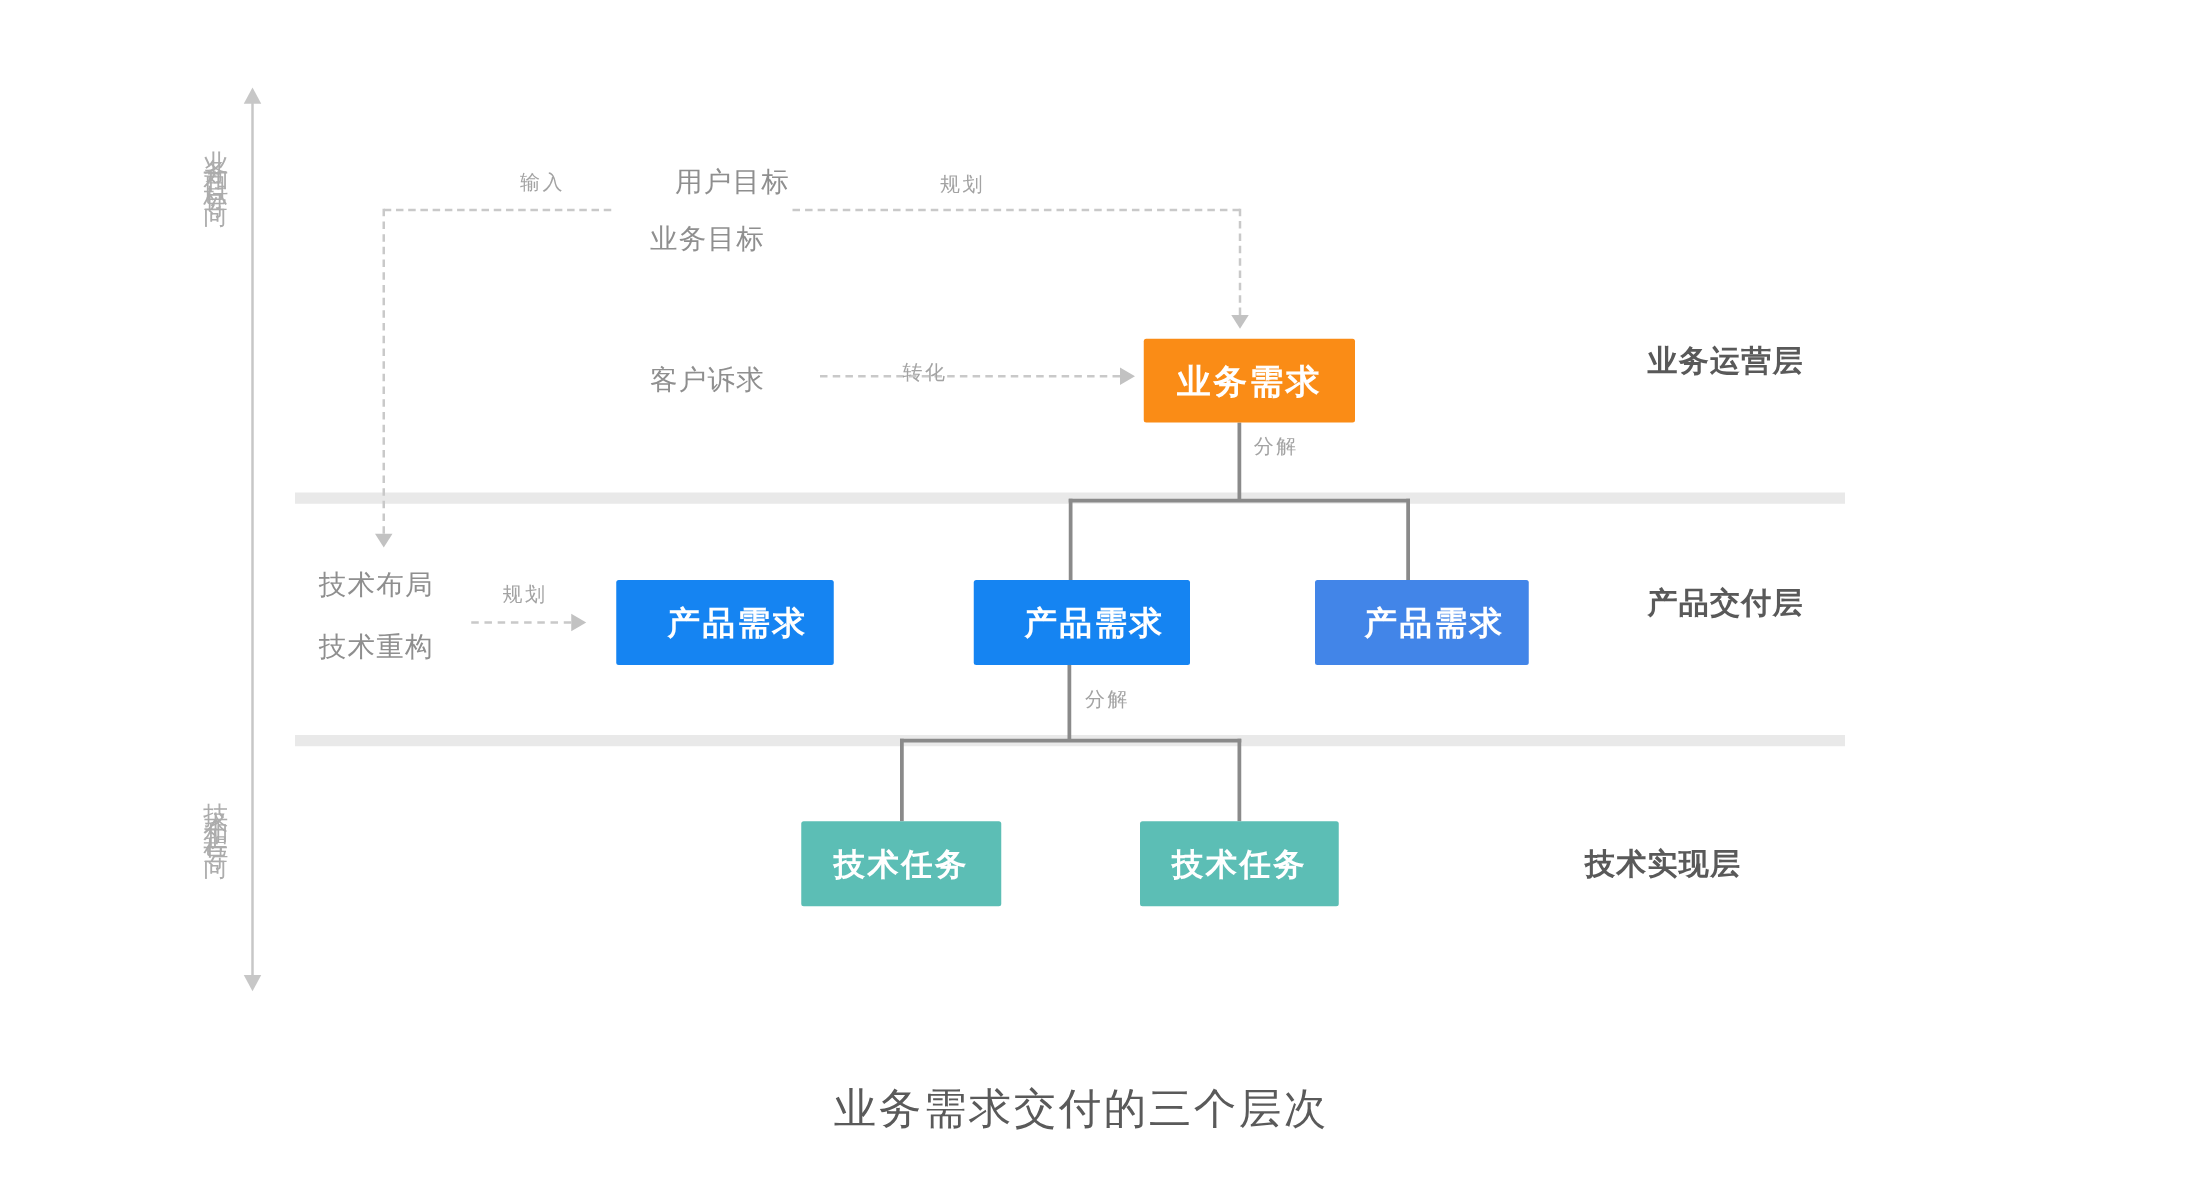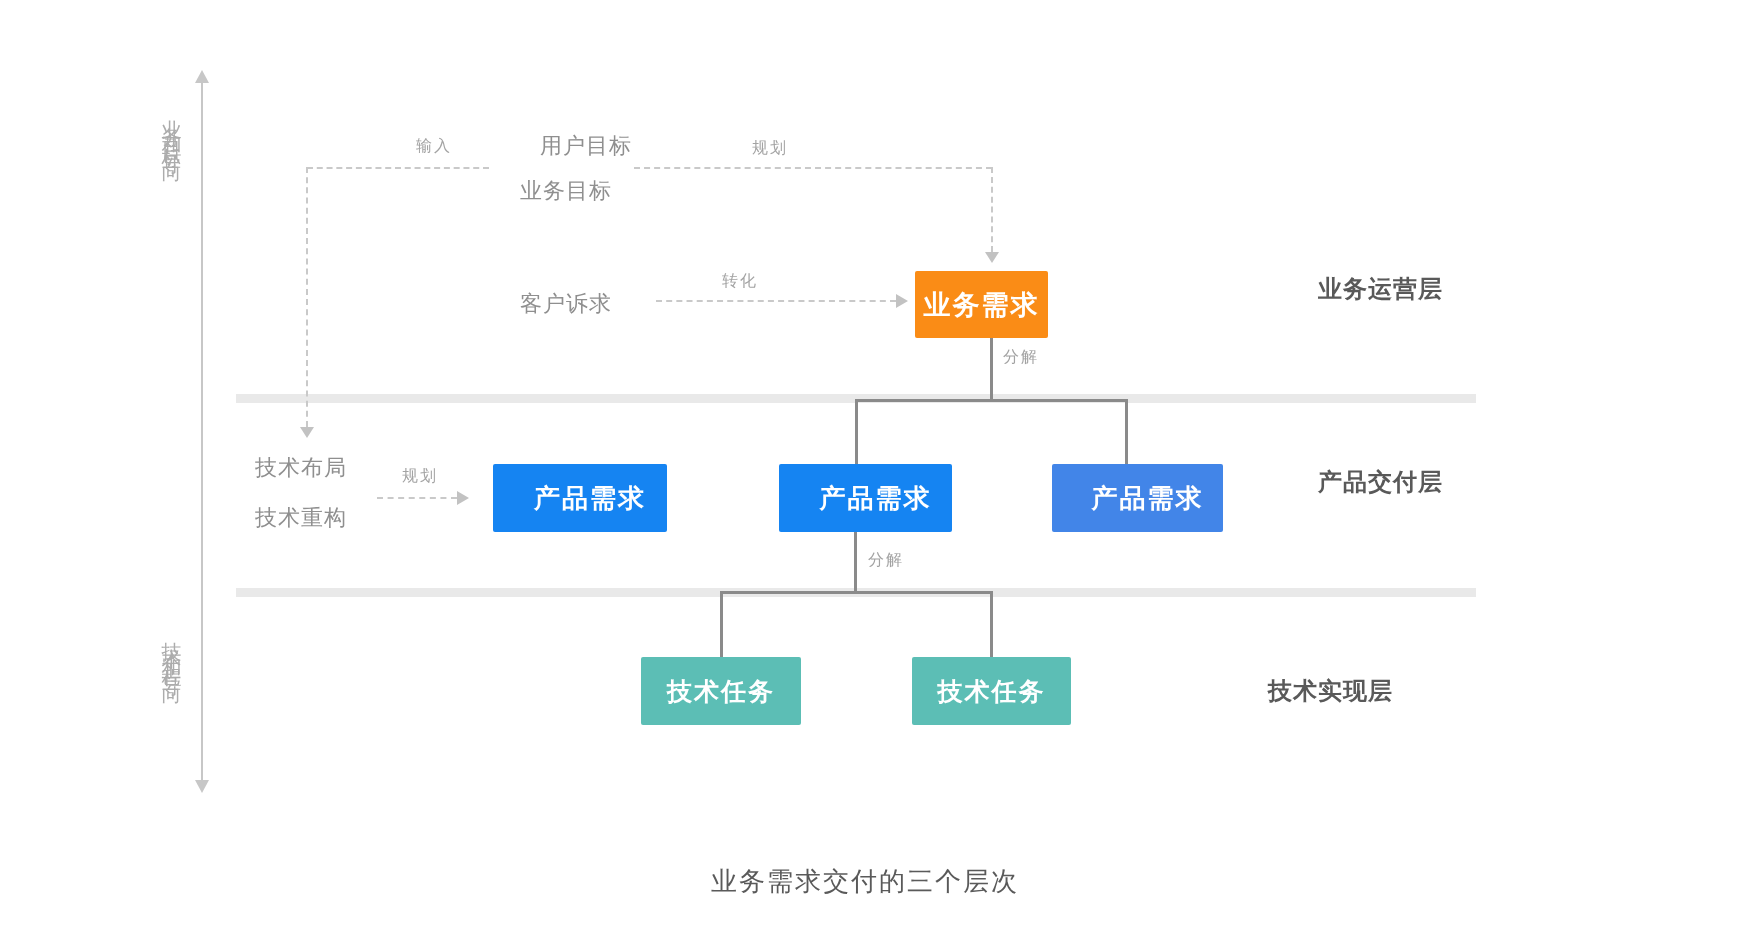--- a/index.html
+++ b/index.html
@@ -35,21 +35,21 @@
     display:flex;align-items:center;justify-content:center;
     color:#ffffff;font-weight:700;border-radius:2px;z-index:5;
     letter-spacing:2px;white-space:nowrap;
   }
   .node-lg{font-size:27px;}
   .node-md{font-size:26px;padding-left:20px;}
   .node-sm{font-size:25px;}
   
   .diagram-title{
     width:1730px;left:0;top:864px;text-align:center;
-    font-size:26px;color:#5a5a5a;font-weight:500;letter-spacing:2px;z-index:3;
+    font-size:34px;color:#5a5a5a;font-weight:500;letter-spacing:2px;z-index:3;
   }
 </style>
 </head>
 <body>
 
 <div class="abs axis-arrow-up" style="left:195px;top:70px;"></div>
 <div class="abs axis-line" style="left:201px;top:82px;height:700px;"></div>
 <div class="abs axis-arrow-down" style="left:195px;top:780px;"></div>
 <div class="abs axis-label" style="left:162px;top:104px;height:145px;">业务和目标导向</div>
 <div class="abs axis-label" style="left:162px;top:626px;height:145px;">技术和工程导向</div>
@@ -72,27 +72,27 @@
 <div class="abs head-down" style="left:985px;top:252px;"></div>
 
 <div class="abs side-text" style="left:540px;top:131px;font-family:Liberation Mono, monospace;">用户目标</div>
 <div class="abs side-text" style="left:520px;top:176px;">业务目标</div>
 <div class="abs side-text" style="left:520px;top:289px;">客户诉求</div>
 <div class="abs side-text" style="left:255px;top:453px;">技术布局</div>
 <div class="abs side-text" style="left:255px;top:503px;">技术重构</div>
 
 <div class="abs dash-h" style="left:656px;top:300px;width:240px;"></div>
 <div class="abs head-right" style="left:896px;top:294px;"></div>
-<div class="abs edge-label" style="left:722px;top:271px;">转化</div>
+<div class="abs edge-label" style="left:722px;top:288px;">转化</div>
 
 <div class="abs dash-h" style="left:377px;top:497px;width:80px;"></div>
 <div class="abs head-right" style="left:457px;top:491px;"></div>
 <div class="abs edge-label" style="left:402px;top:466px;">规划</div>
 
-<div class="abs node node-lg" style="left: 915px; top: 271px; width: 133px; height: 67px; background-color: rgb(250, 140, 22);">
+<div class="abs node node-lg" style="left: 915px; top: 271px; width: 169px; height: 67px; background-color: rgb(250, 140, 22);">
   <span>业务需求</span>
 </div>
 
 <div class="abs line-v" style="left:990px;top:338px;height:62px;"></div>
 <div class="abs edge-label" style="left:1003px;top:347px;">分解</div>
 <div class="abs line-h" style="left:855px;top:399px;width:273px;"></div>
 <div class="abs line-v" style="left:855px;top:399px;height:65px;"></div>
 <div class="abs line-v" style="left:1125px;top:399px;height:65px;"></div>
 
 <div class="abs node node-md" style="left: 493px; top: 464px; width: 154px; height: 68px; background-color: rgb(21, 132, 242);">

